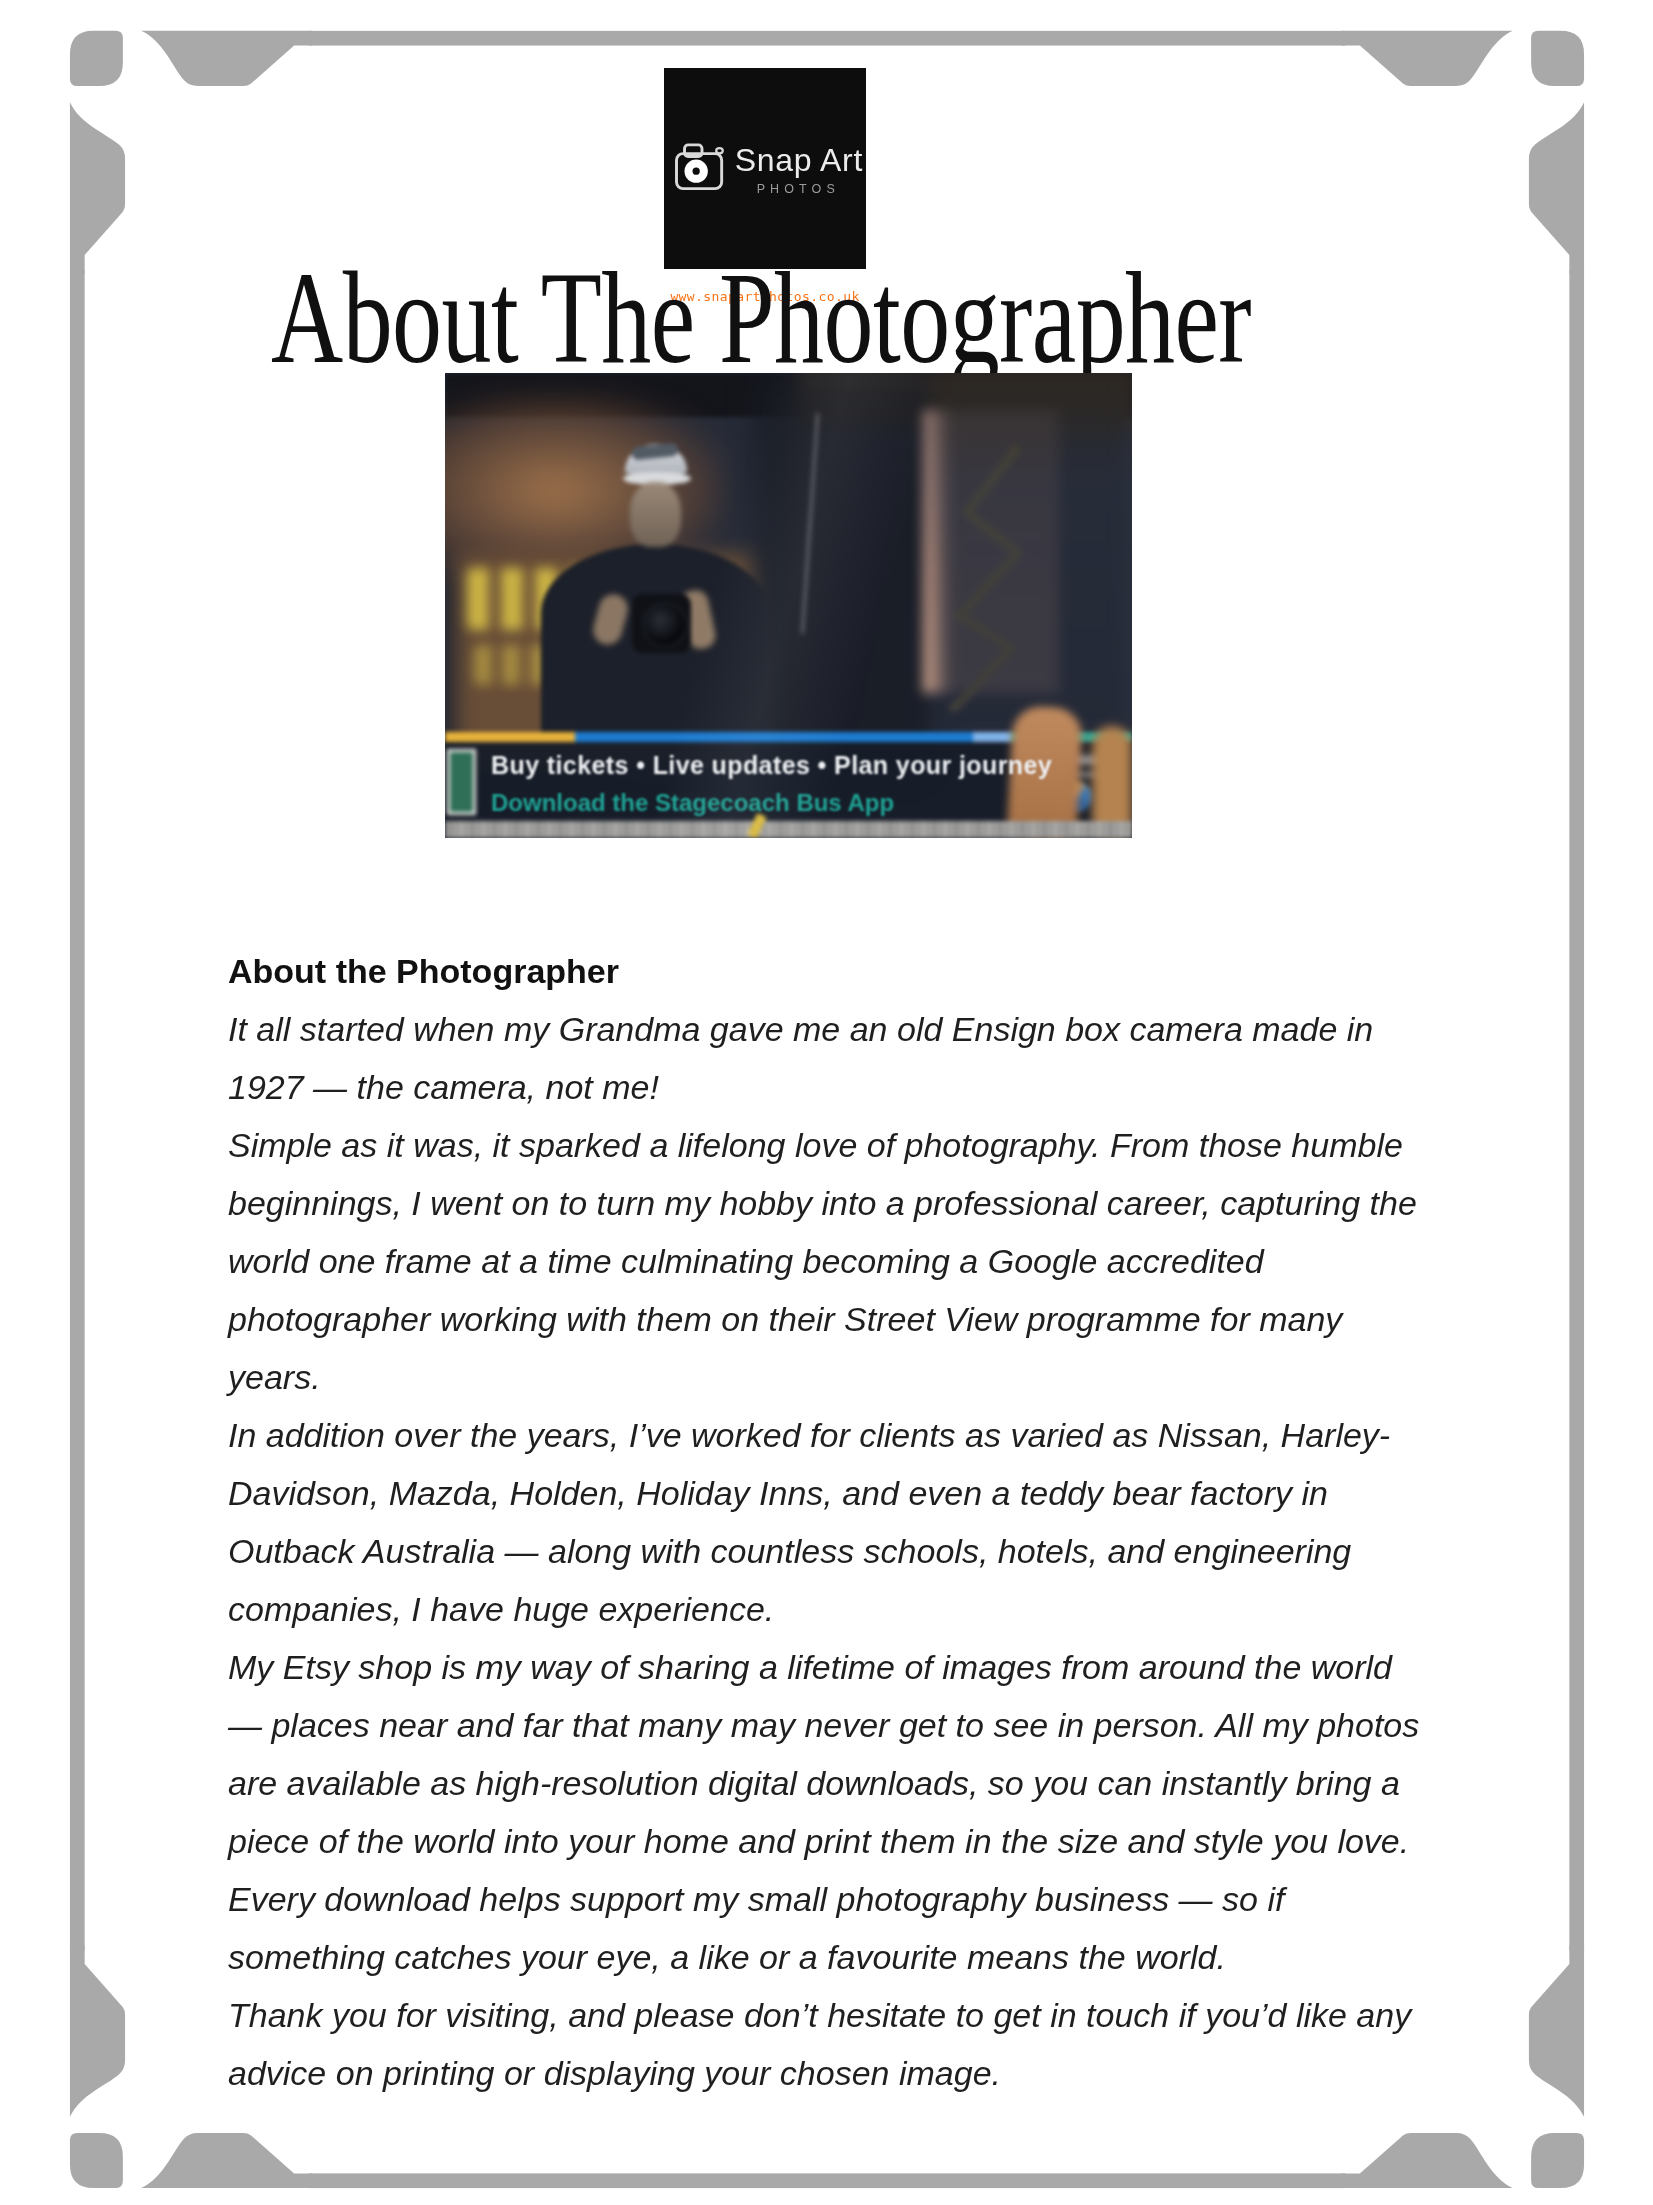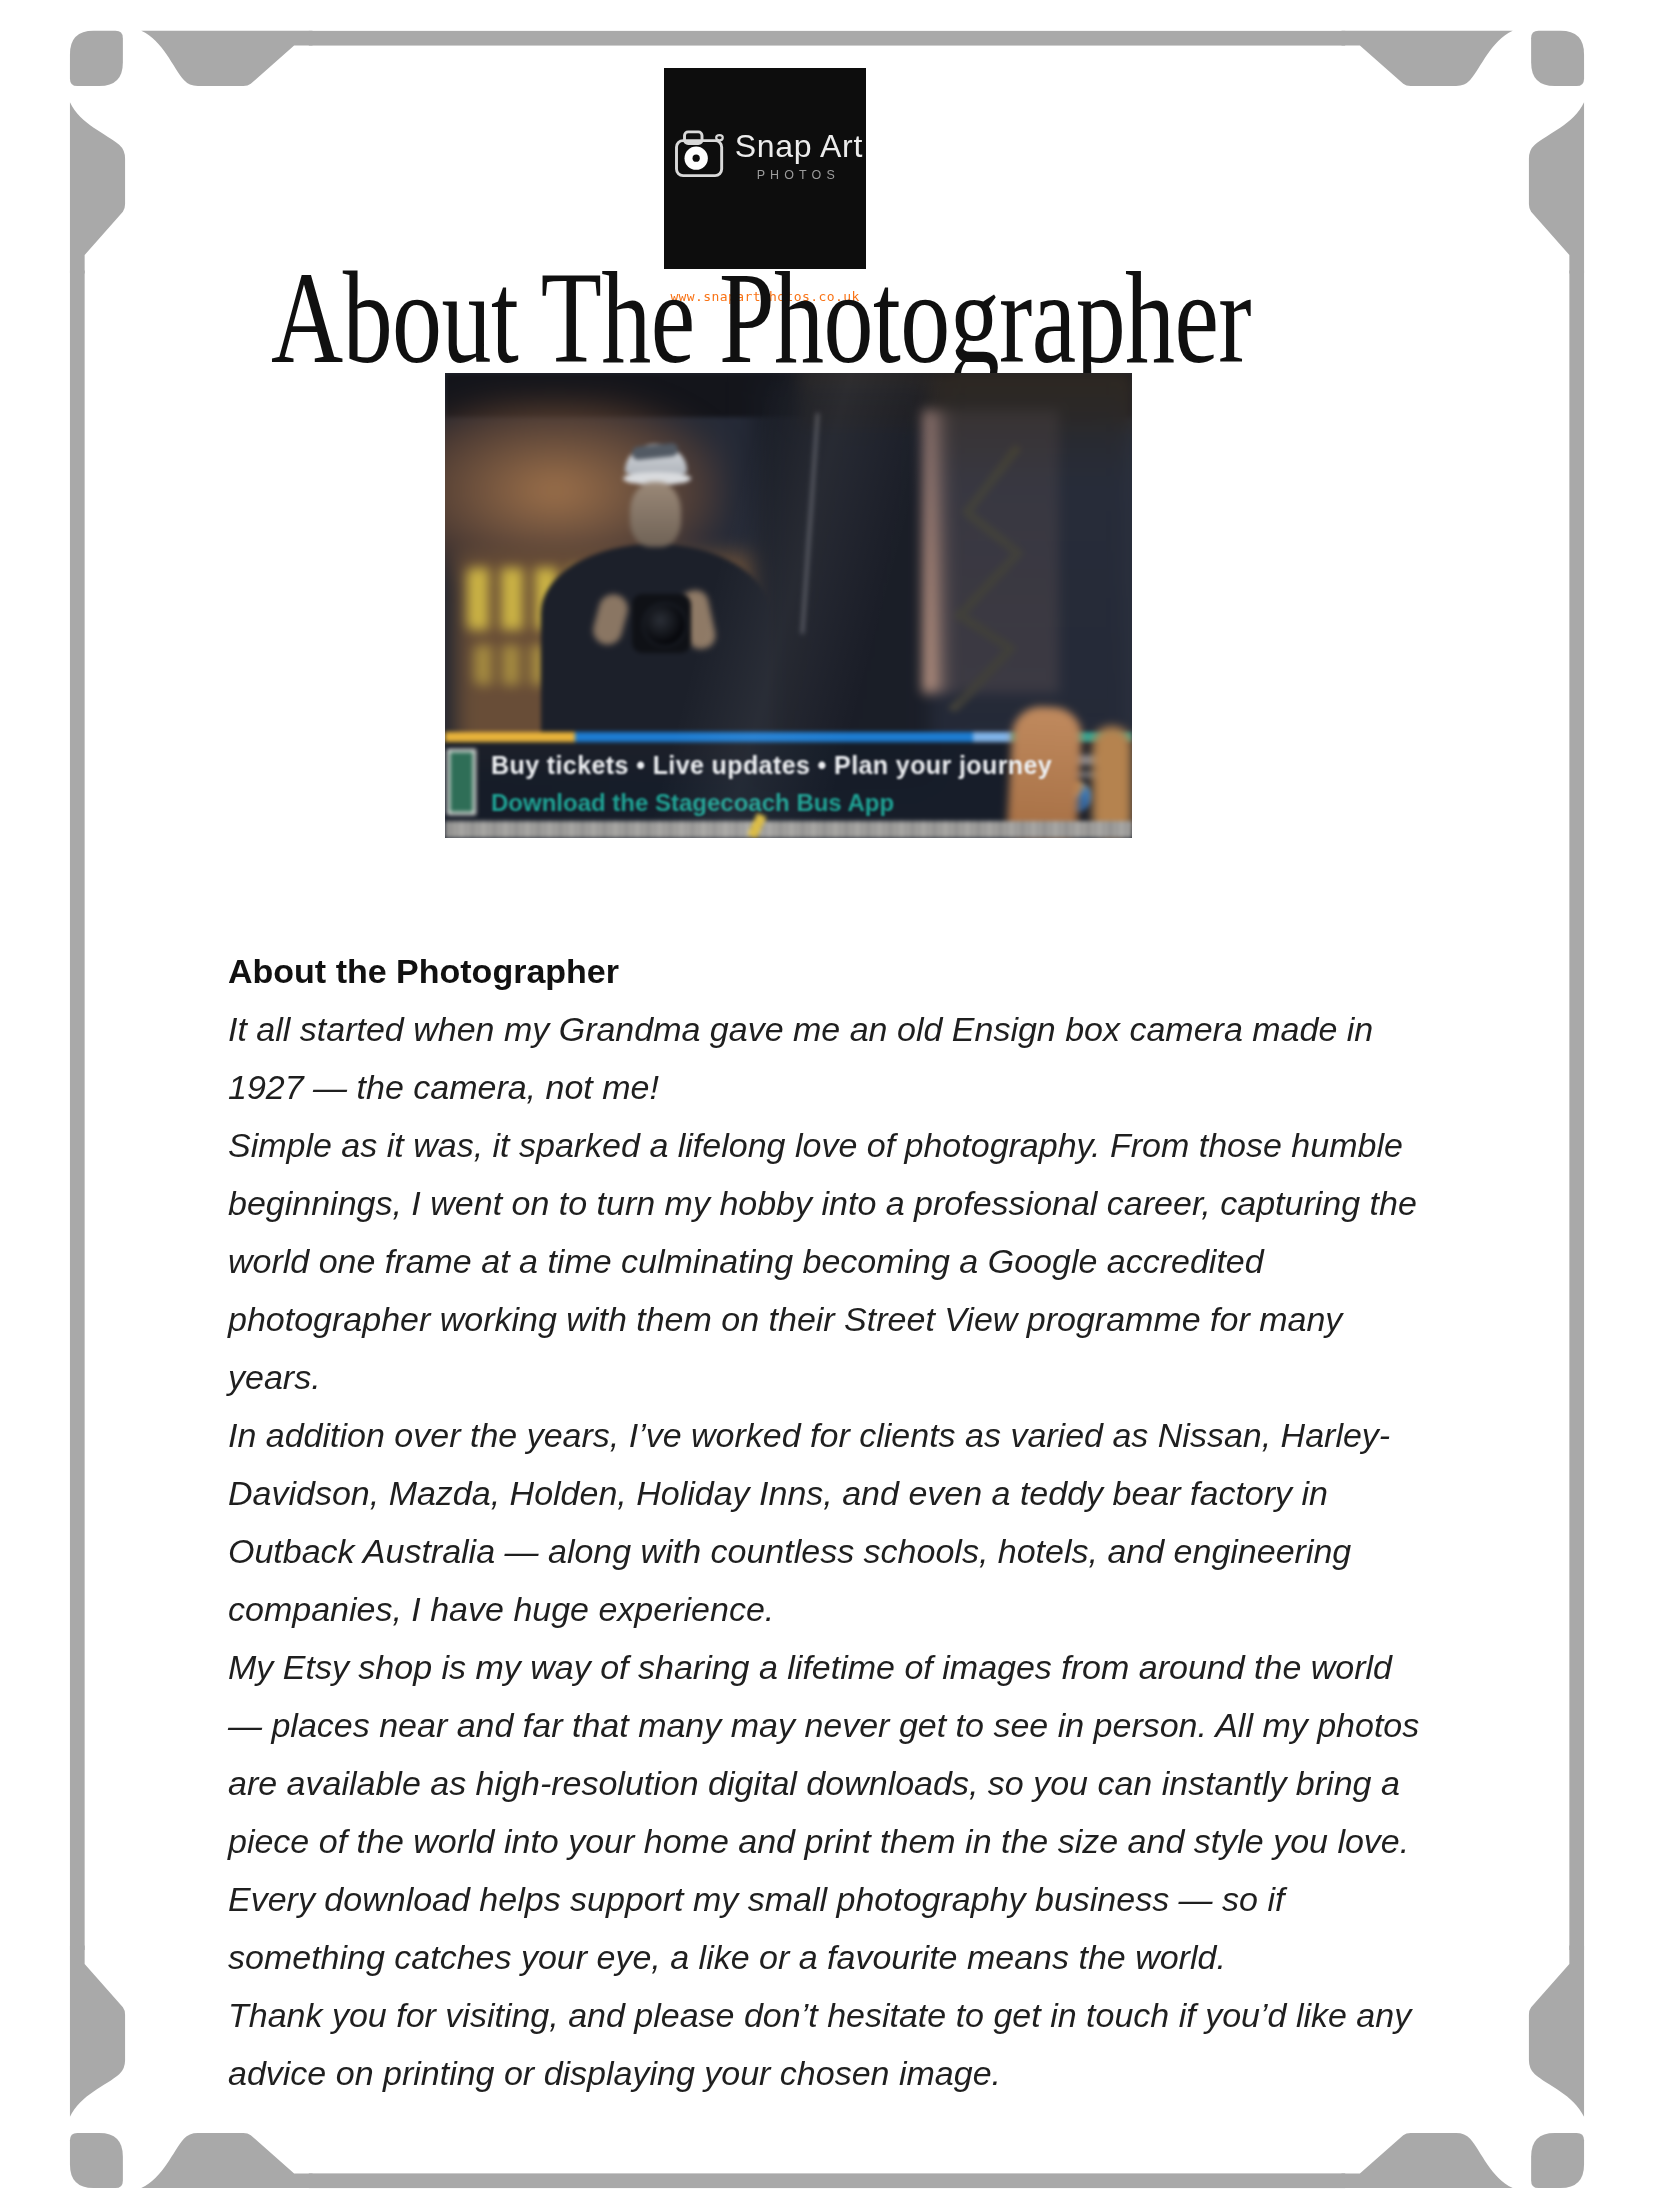--- a/index.html
+++ b/index.html
@@ -4,21 +4,21 @@
 <style>
   html,body{margin:0;padding:0;}
   body{
     width:1654px;height:2205px;position:relative;background:#ffffff;
     font-family:"Liberation Sans",sans-serif;overflow:hidden;
   }
   .frame-svg{position:absolute;left:0;top:0;width:1654px;height:2205px;pointer-events:none;}
 
   
   .logo{position:absolute;left:664px;top:68px;width:202px;height:201px;background:#0d0d0d;}
-  .logo-row{position:absolute;left:10.3px;top:60px;display:flex;align-items:center;}
+  .logo-row{position:absolute;left:10.3px;top:74px;display:flex;align-items:flex-start;}
   .brand-text{margin-left:4.4px;}
   .brand-name{font-size:32px;color:#ececec;letter-spacing:0.7px;font-weight:400;}
   .brand-tagline{font-size:12.5px;color:#9c9c9c;letter-spacing:5.1px;margin-top:2.9px;padding-left:22px;}
   .brand-site{position:absolute;left:0;right:0;top:221px;text-align:center;
     font-family:"DejaVu Sans Mono",monospace;font-size:13px;color:#f97316;letter-spacing:0.4px;}
 
   
   .page-title{
     position:absolute;left:271px;top:253px;margin:0;white-space:nowrap;
     font-family:"Liberation Serif",serif;font-weight:500;font-size:125px;line-height:1;

